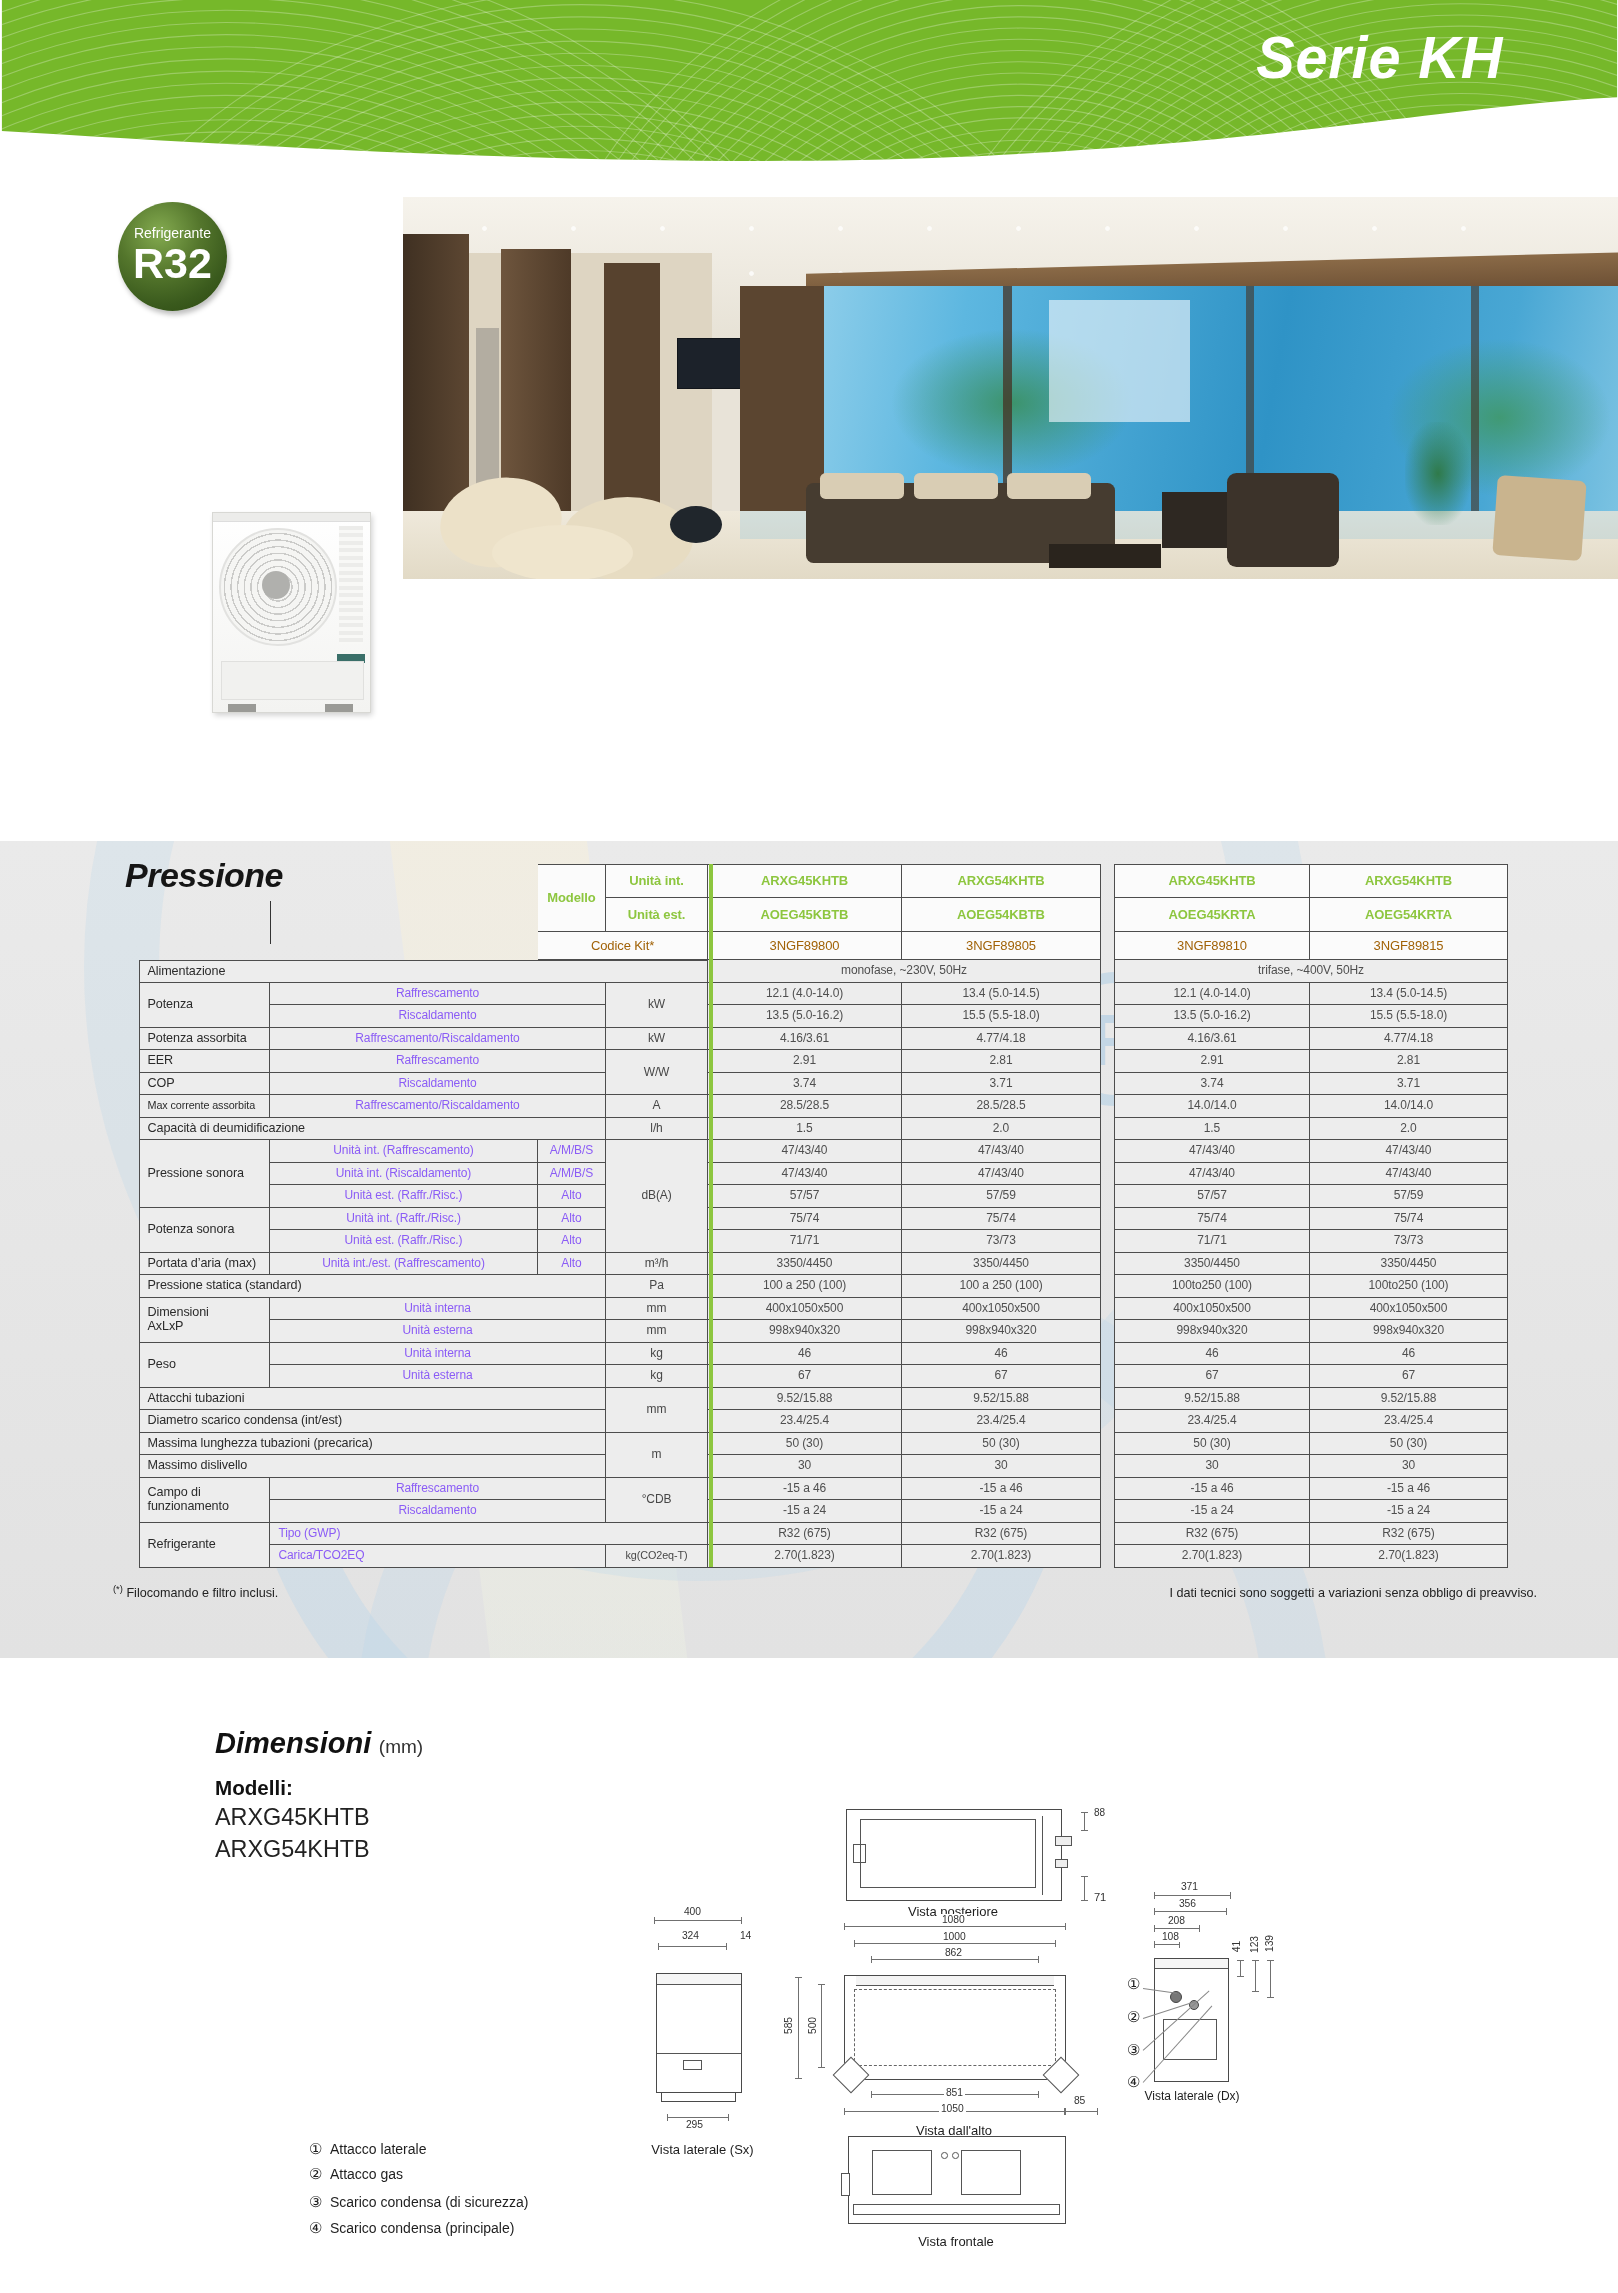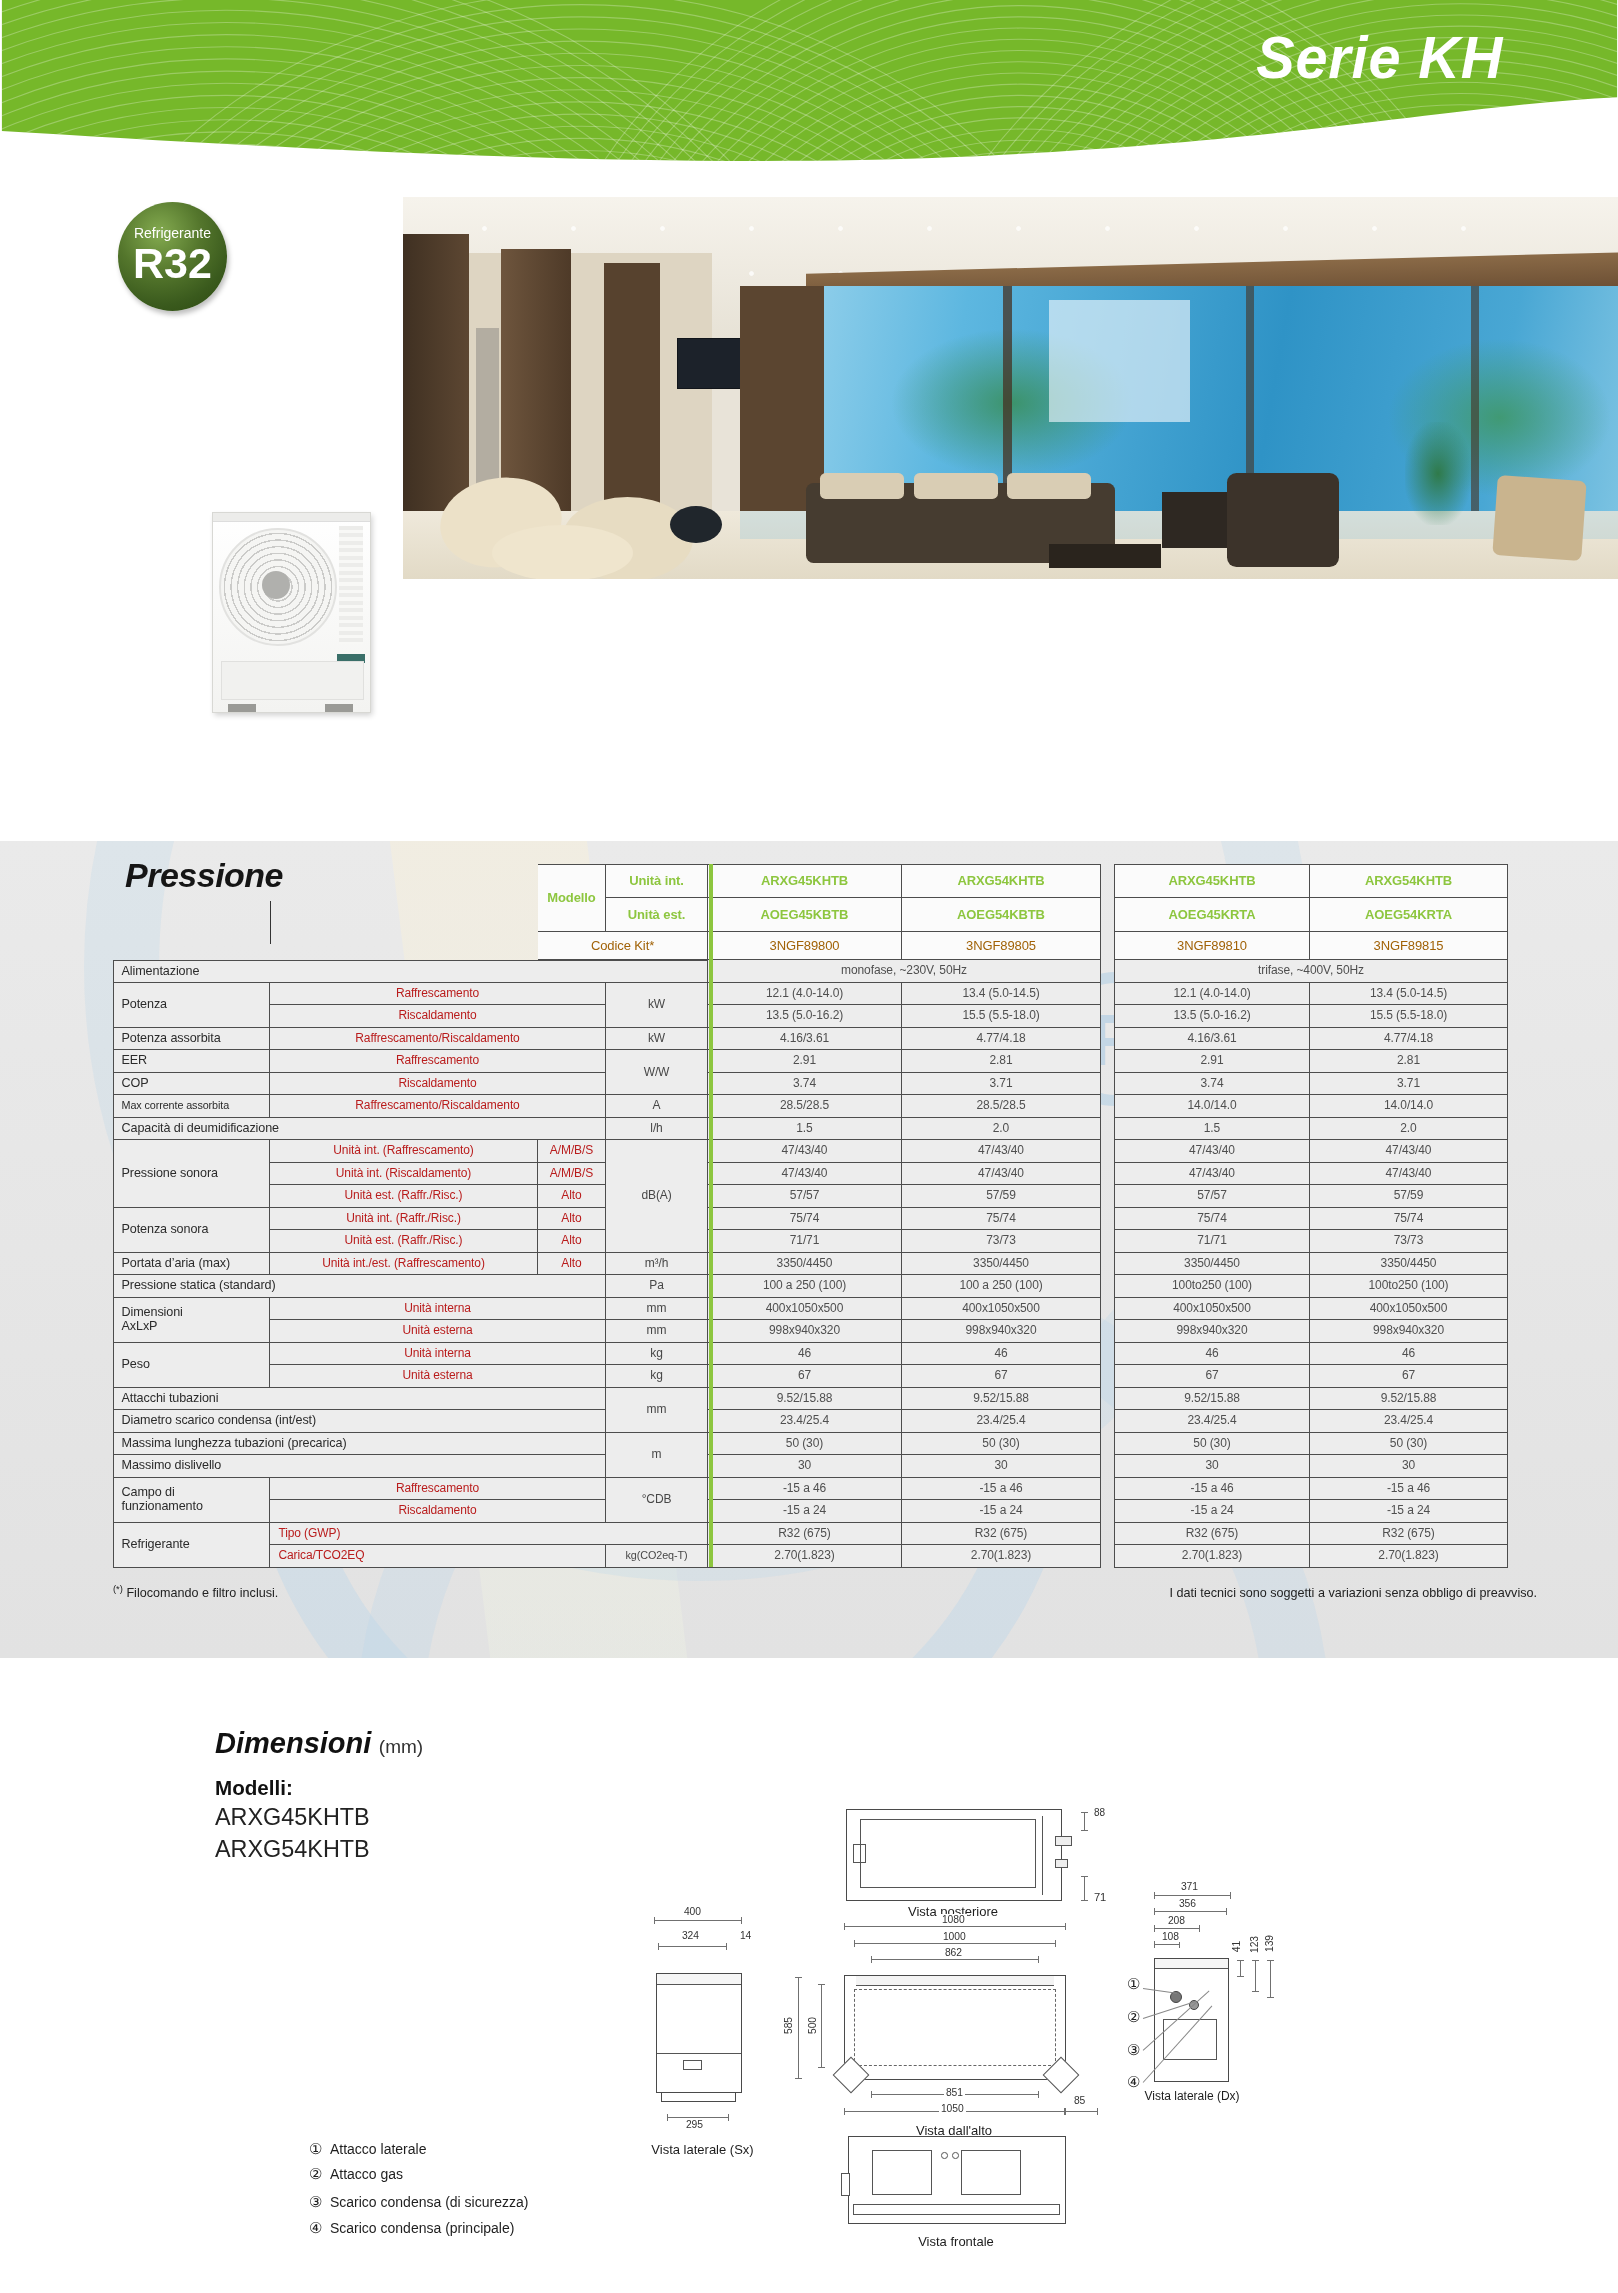--- a/index.html
+++ b/index.html
@@ -42,22 +42,22 @@
   
   #spec-table{position:absolute;left:113px;top:864px;z-index:2;display:grid;
     grid-template-columns:157px 268px 68px 102px 194px 199px 13px 196px 198px;
     grid-template-rows:34px 34px 28px repeat(27,22.5px);}
   .cell{background:#ededed;border-right:0.9px solid #4d4d4d;border-bottom:0.9px solid #4d4d4d;
     display:flex;align-items:center;justify-content:center;font-size:12px;color:#4f4f4f;
     line-height:1.05;letter-spacing:-0.1px;text-align:center;}
   .cell.hdr{background:#fbfbfb;font-size:13px;}
   .cell.g{color:#8dc63f;font-weight:700;}
   .cell.k{color:#a16207;font-weight:400;}
-  .cell.lab{justify-content:flex-start;padding-left:7.5px;color:#2b2b2b;font-size:12.6px;text-align:left;}
-  .cell.sub{color:#b91c1c;}
+  .cell.lab{justify-content:flex-start;padding-left:7.5px;color:#2b2b2b;font-size:12.6px;text-align:left;margin-left:26px;}
+  .cell.sub{color:#8b5cf6;}
   .cell.unit{color:#474747;}
   .cell.left{justify-content:flex-start;padding-left:8.4px;text-align:left;}
   .cell.sm{font-size:10.8px;}
   .cell.bl{border-left:0.9px solid #4d4d4d;}
   .cell.bt{border-top:0.9px solid #4d4d4d;}
   .cell.wrap{white-space:pre-line;}
   #green-bar{position:absolute;left:596px;top:0;width:3.7px;height:703px;background:#8dc63f;z-index:3;}
 
   .footnote{position:absolute;z-index:2;font-size:12.6px;color:#222;}
   #fn-left{left:113px;top:1583px;}

